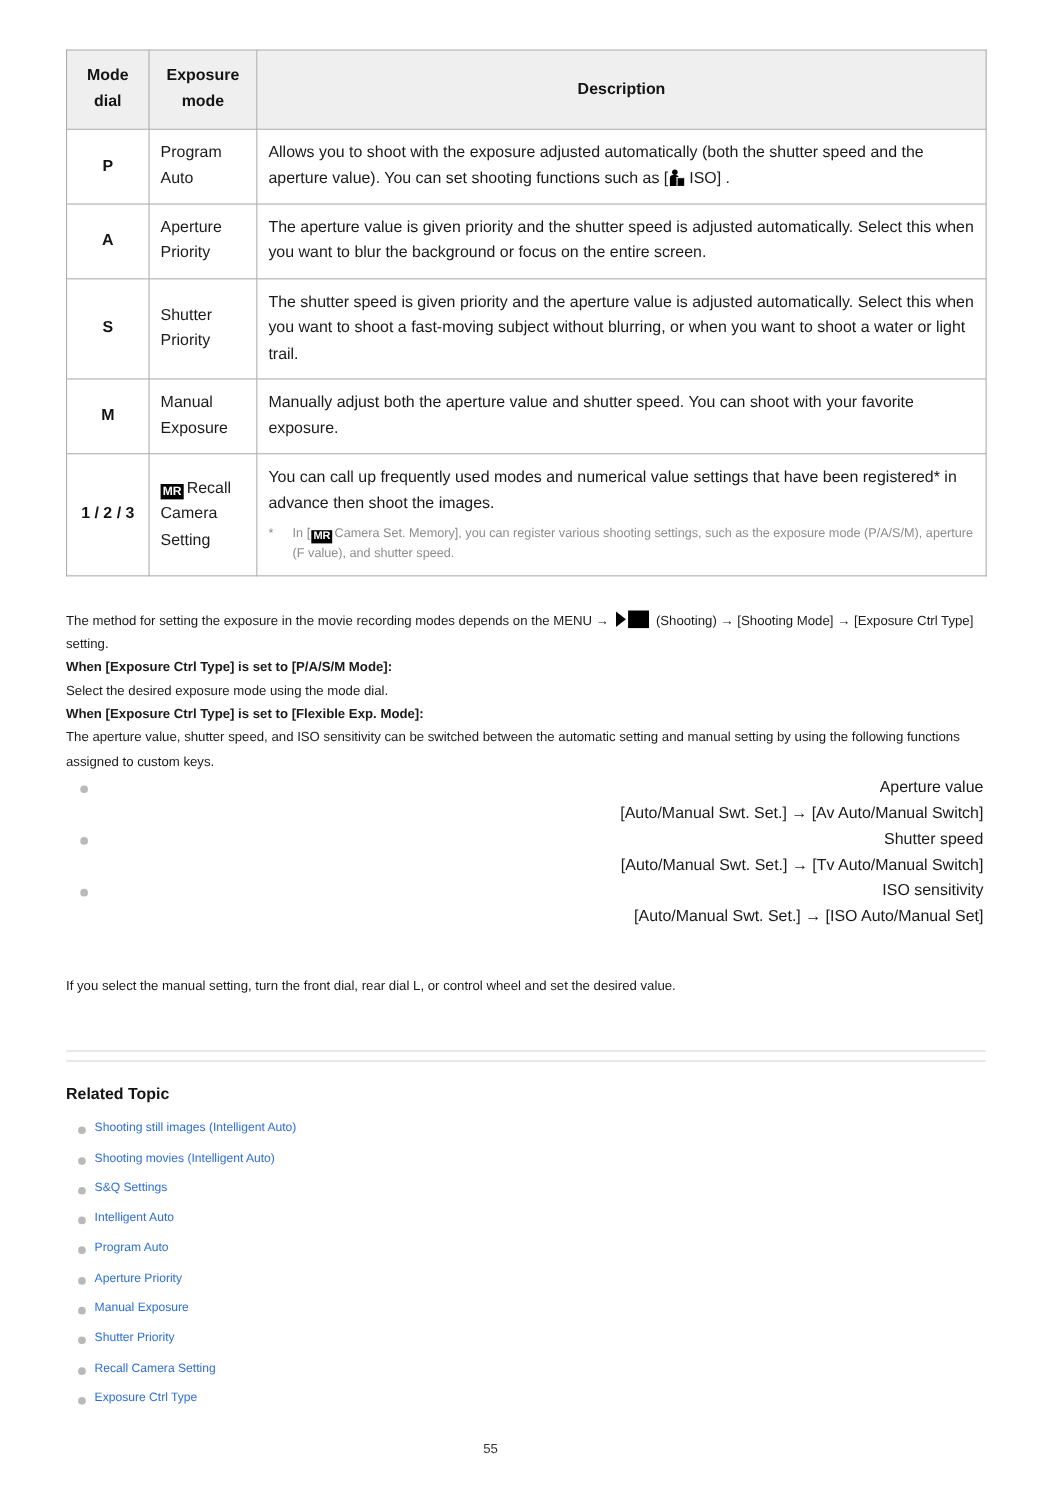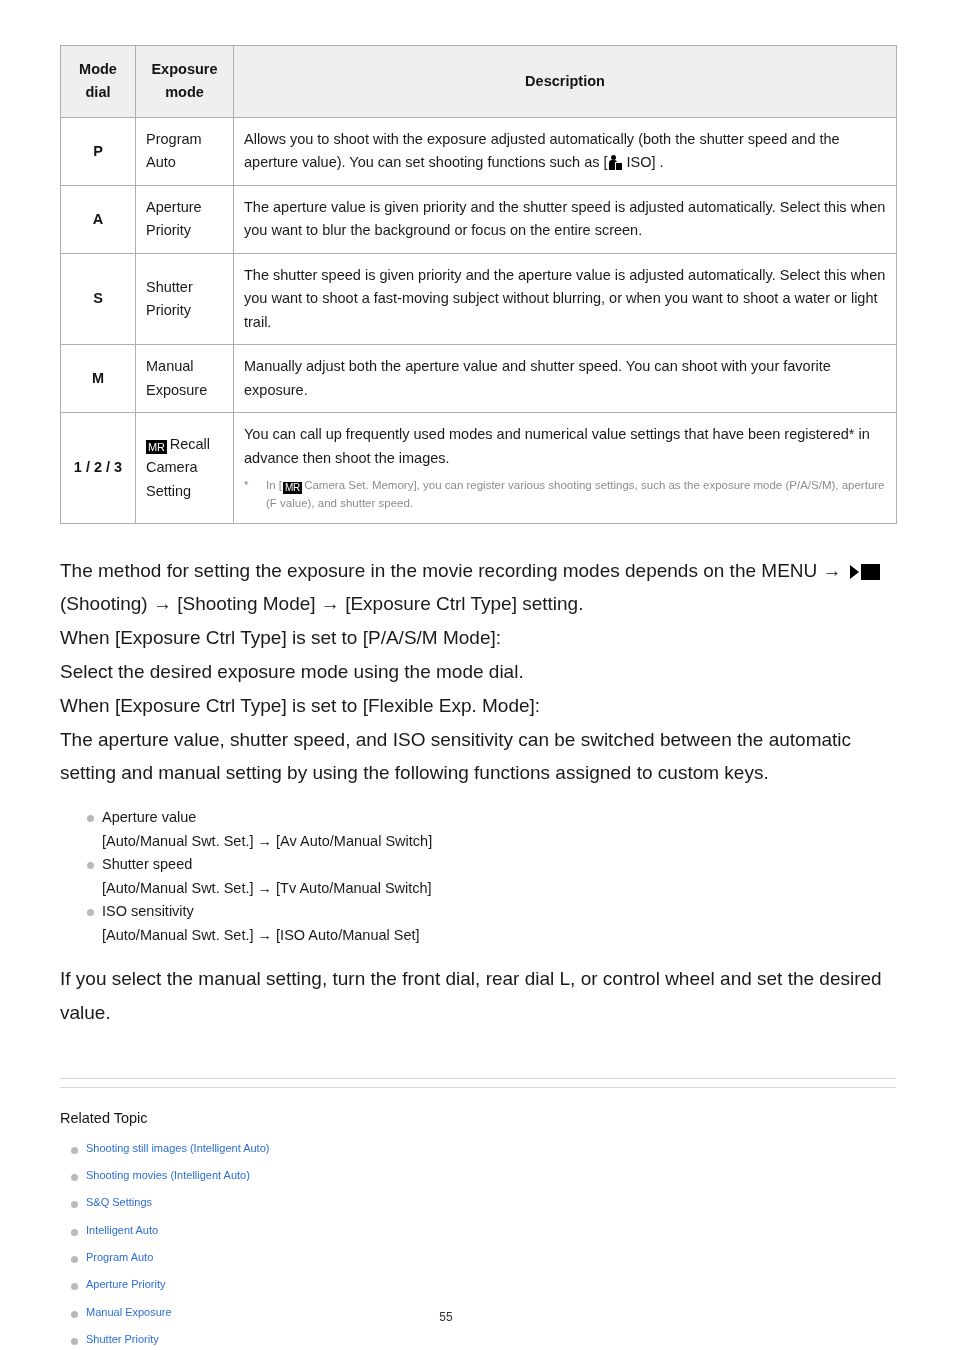--- a/index.html
+++ b/index.html
@@ -104,21 +104,21 @@
     background: #000;
     border-left: 1.5px solid #fff;
     border-top: 1.5px solid #fff;
     box-sizing: content-box;
   }
   .icon-mr {
     display: inline-block;
     background: #000;
     color: #fff;
     font-family: "Liberation Sans", sans-serif;
-    font-weight: normal;
+    font-weight: bold;
     font-size: 11px;
     line-height: 14px;
     height: 14px;
     padding: 0 2px;
     letter-spacing: -0.2px;
     vertical-align: -2px;
     margin-right: 3px;
   }
   .icon-mr.small {
     font-size: 10px;
@@ -164,39 +164,40 @@
     font-size: 11.5px;
     color: #8c8c8c;
   }
   .footnote .fbody {
     flex: 1 1 auto;
   }
 
   
   .para {
     margin: 0;
-    font-size: 19px;
+    font-size: 12px;
     line-height: 1.78;
     color: #1a1a1a;
   }
   .block-after-table {
     margin-top: 30px;
   }
   .para.bold {
-    font-weight: normal;
+    font-weight: bold;
   }
   .spacer-para {
-    margin-top: 6px;
+    margin-top: 41px;
   }
 
   
   ul.dot-list {
     list-style: none;
-    margin: 16px;
+    margin: 2px;
     padding: 0;
+    text-align: right;
   }
   ul.dot-list > li {
     position: relative;
     padding-left: 26px;
     font-size: 14.5px;
     line-height: 1.55;
     color: #1a1a1a;
     margin: 0 0 1px 0;
   }
   ul.dot-list > li::before {
@@ -223,21 +224,21 @@
     margin-top: 48px;
     height: 8px;
     border-top: 1px solid #d6d6d6;
     border-bottom: 1px solid #d6d6d6;
     width: 836px;
   }
 
   .related-title {
     margin-top: 22px;
     font-size: 14.5px;
-    font-weight: normal;
+    font-weight: bold;
     color: #141414;
   }
 
   ul.link-list {
     list-style: none;
     margin: 15px 0 0 0;
     padding: 0;
   }
   ul.link-list > li {
     position: relative;

